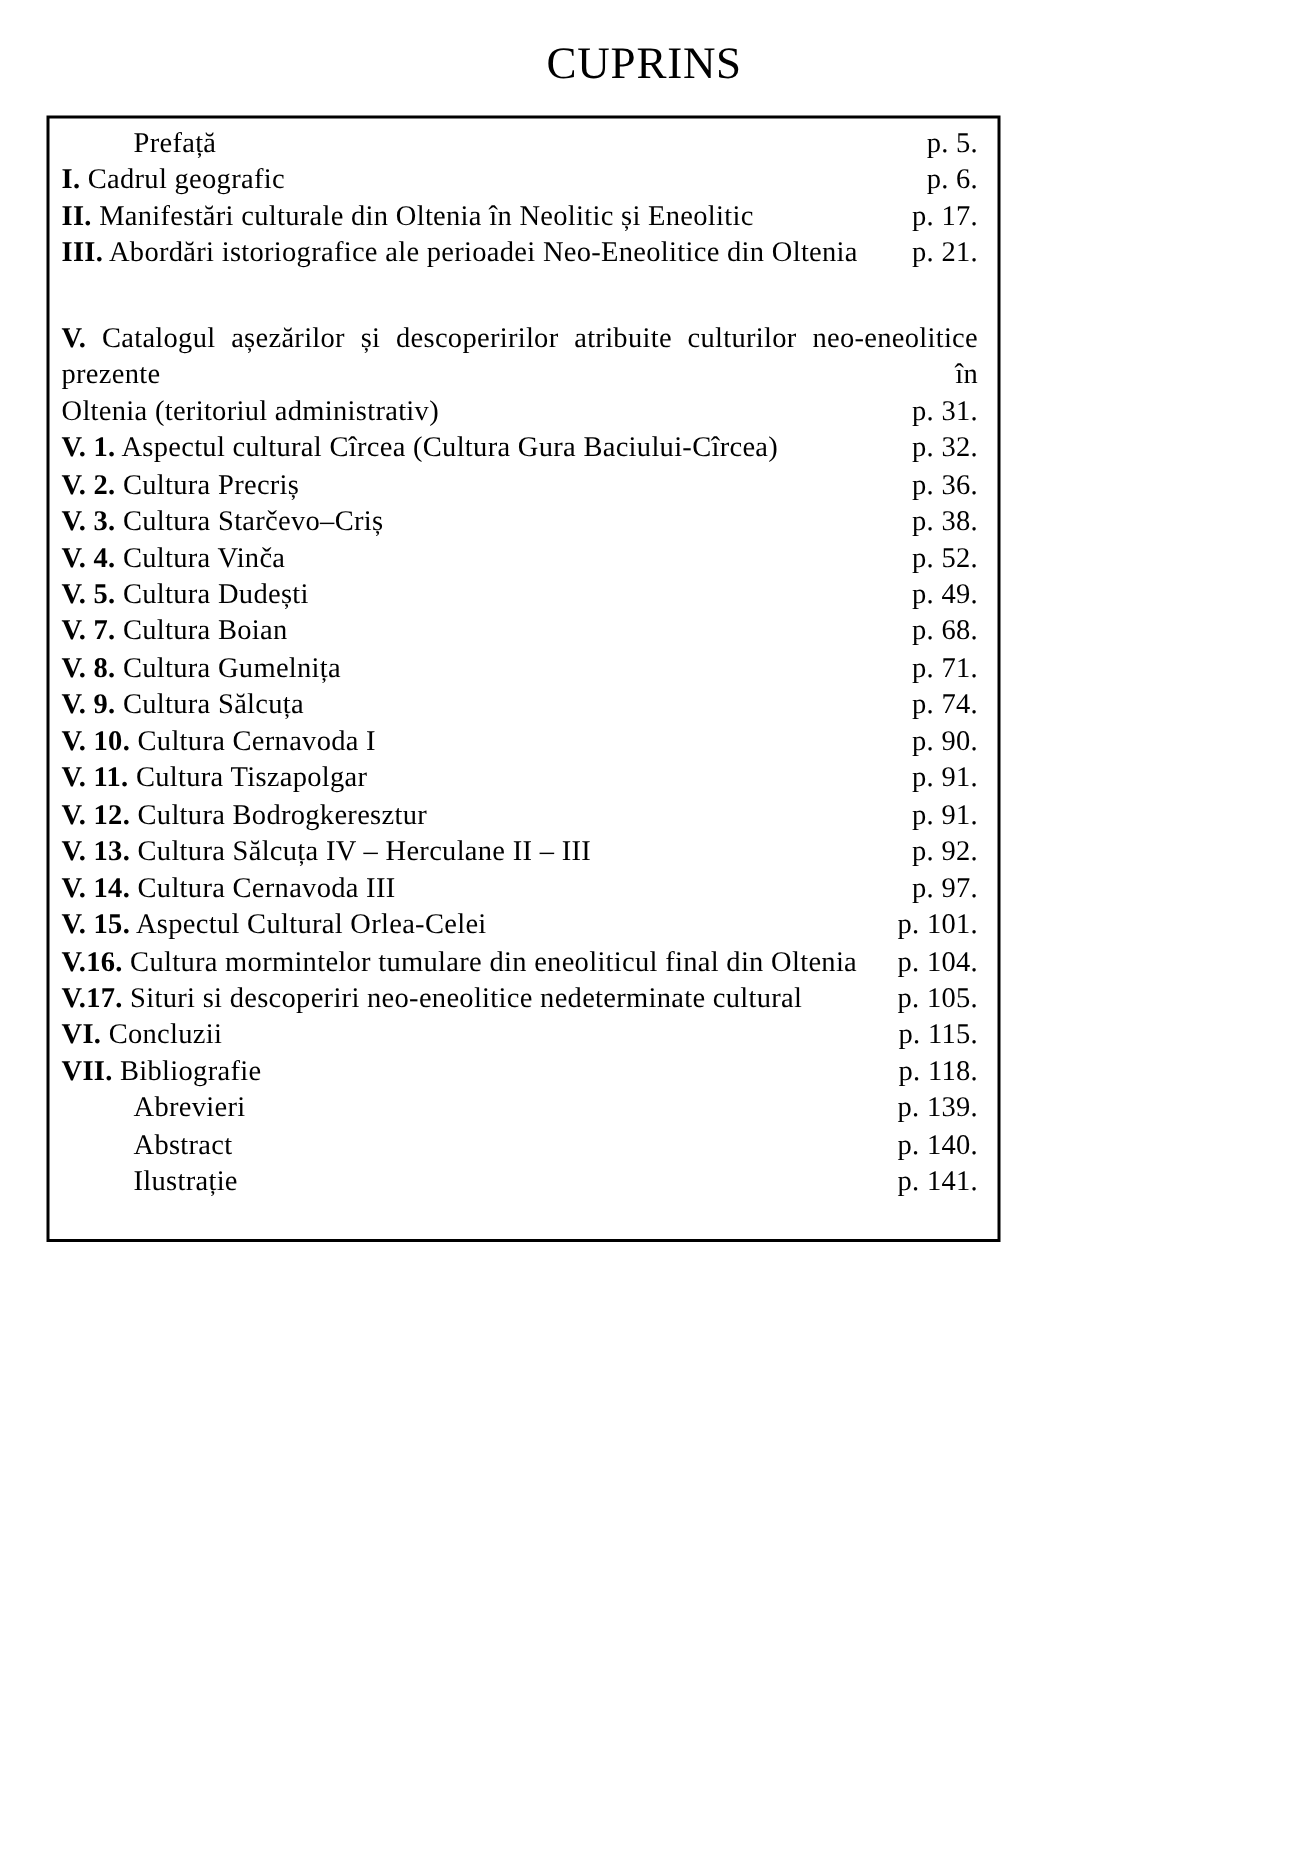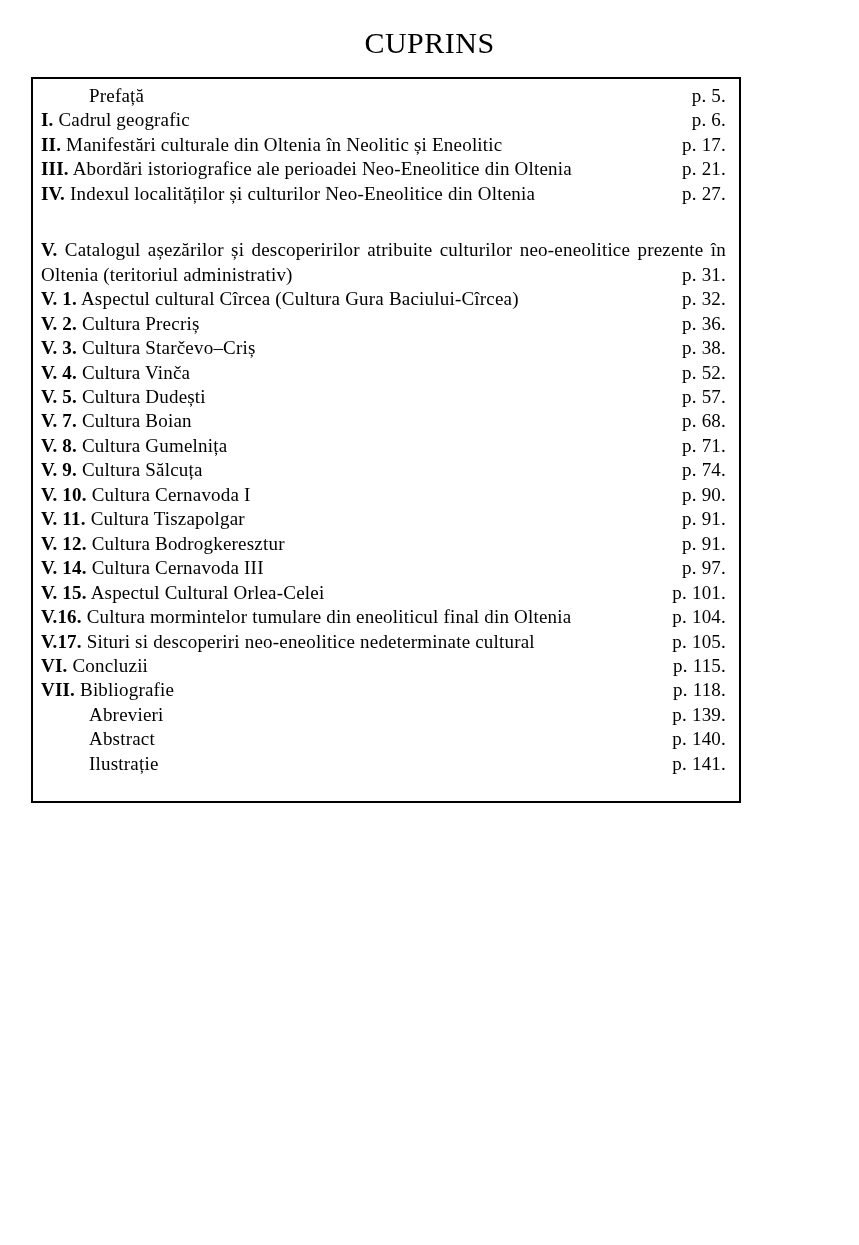--- a/index.html
+++ b/index.html
@@ -16,21 +16,21 @@
     padding-top: 26px;
     text-align: center;
     font-weight: normal;
     font-size: 30px;
     line-height: 34px;
     letter-spacing: 0.5px;
   }
   .toc-box {
     margin-top: 17px;
     margin-left: 31px;
-    width: 710px;
+    width: 636px;
     border: 2px solid #000000;
     padding: 5px 13px 25px 8px;
   }
   .row {
     display: flex;
     align-items: baseline;
     font-size: 19px;
     line-height: 24.45px;
     letter-spacing: 0.2px;
   }
@@ -62,24 +62,20 @@
       <span class="entry-page">p. 6.</span>
     </div>
     <div class="row">
       <span class="entry-text"><span class="entry-prefix">II.</span> <span>Manifestări culturale din Oltenia în Neolitic și Eneolitic</span></span>
       <span class="entry-page">p. 17.</span>
     </div>
     <div class="row">
       <span class="entry-text"><span class="entry-prefix">III.</span> <span>Abordări istoriografice ale perioadei Neo-Eneolitice din Oltenia</span></span>
       <span class="entry-page">p. 21.</span>
     </div>
-    <div class="row">
-      <span class="entry-text"><span class="entry-prefix">IV.</span> <span>Indexul localităților și culturilor Neo-Eneolitice din Oltenia</span></span>
-      <span class="entry-page">p. 27.</span>
-    </div>
     <div class="wrap-entry">
       <div class="wrap-line1"><span class="entry-prefix">V.</span> <span>Catalogul așezărilor și descoperirilor atribuite culturilor neo-eneolitice prezente în</span></div>
       <div class="wrap-line2">
         <span class="entry-text">Oltenia (teritoriul administrativ)</span>
         <span class="entry-page">p. 31.</span>
       </div>
     </div>
     <div class="row">
       <span class="entry-text"><span class="entry-prefix">V. 1.</span> <span>Aspectul cultural Cîrcea (Cultura Gura Baciului-Cîrcea)</span></span>
       <span class="entry-page">p. 32.</span>
@@ -91,21 +87,21 @@
     <div class="row">
       <span class="entry-text"><span class="entry-prefix">V. 3.</span> <span>Cultura Starčevo–Criș</span></span>
       <span class="entry-page">p. 38.</span>
     </div>
     <div class="row">
       <span class="entry-text"><span class="entry-prefix">V. 4.</span> <span>Cultura Vinča</span></span>
       <span class="entry-page">p. 52.</span>
     </div>
     <div class="row">
       <span class="entry-text"><span class="entry-prefix">V. 5.</span> <span>Cultura Dudești</span></span>
-      <span class="entry-page">p. 57.</span>
+      <span class="entry-page">p. 49.</span>
     </div>
     <div class="row">
       <span class="entry-text"><span class="entry-prefix">V. 7.</span> <span>Cultura Boian</span></span>
       <span class="entry-page">p. 68.</span>
     </div>
     <div class="row">
       <span class="entry-text"><span class="entry-prefix">V. 8.</span> <span>Cultura Gumelnița</span></span>
       <span class="entry-page">p. 71.</span>
     </div>
     <div class="row">
@@ -116,20 +112,24 @@
       <span class="entry-text"><span class="entry-prefix">V. 10.</span> <span>Cultura Cernavoda I</span></span>
       <span class="entry-page">p. 90.</span>
     </div>
     <div class="row">
       <span class="entry-text"><span class="entry-prefix">V. 11.</span> <span>Cultura Tiszapolgar</span></span>
       <span class="entry-page">p. 91.</span>
     </div>
     <div class="row">
       <span class="entry-text"><span class="entry-prefix">V. 12.</span> <span>Cultura Bodrogkeresztur</span></span>
       <span class="entry-page">p. 91.</span>
+    </div>
+    <div class="row">
+      <span class="entry-text"><span class="entry-prefix">V. 13.</span> <span>Cultura Sălcuța IV – Herculane II – III</span></span>
+      <span class="entry-page">p. 92.</span>
     </div>
     <div class="row">
       <span class="entry-text"><span class="entry-prefix">V. 14.</span> <span>Cultura Cernavoda III</span></span>
       <span class="entry-page">p. 97.</span>
     </div>
     <div class="row">
       <span class="entry-text"><span class="entry-prefix">V. 15.</span> <span>Aspectul Cultural Orlea-Celei</span></span>
       <span class="entry-page">p. 101.</span>
     </div>
     <div class="row">

